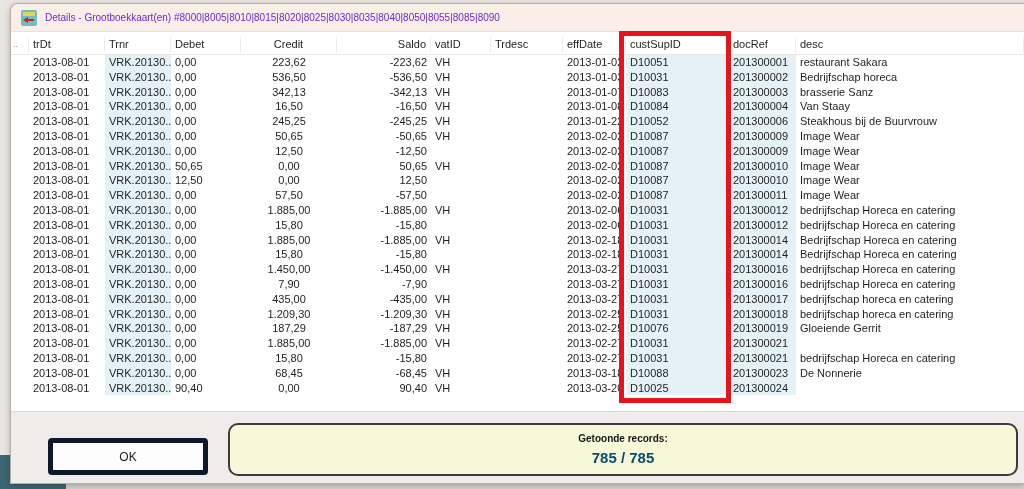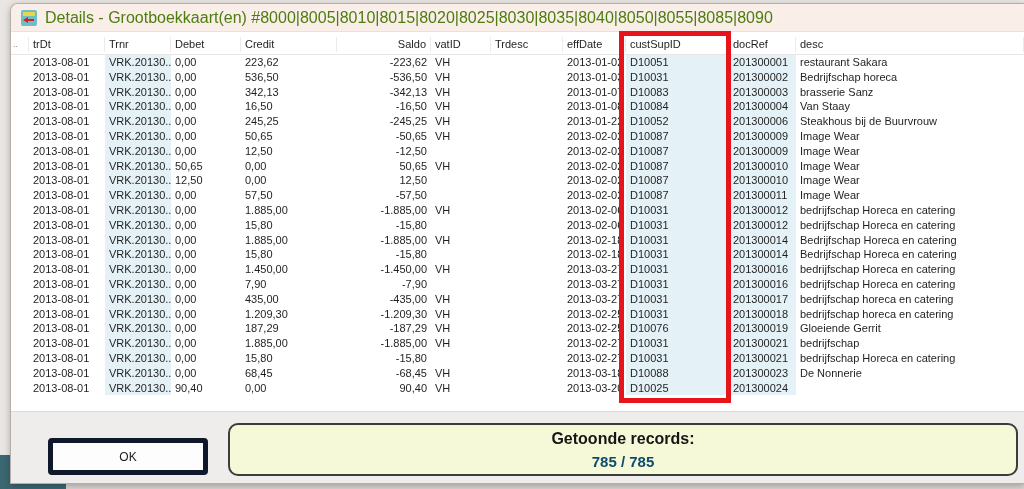--- a/index.html
+++ b/index.html
@@ -9,54 +9,54 @@
   .bg-strip-light{position:absolute;left:66px;top:483px;right:0;height:6px;background:#d8d5d3;}
   .bg-dark-left{position:absolute;left:0;top:455px;width:10px;height:34px;background:#3a6772;}
 
   
   .window{position:absolute;left:10px;top:3px;right:0;height:479px;background:#efedeb;
           border:1px solid #b5aeaa;border-right:none;border-top-left-radius:8px;overflow:hidden;
           box-shadow:0 2px 6px rgba(0,0,0,.25);}
   .titlebar{position:absolute;left:0;top:0;right:0;height:27px;background:#f9eee8;
             display:flex;align-items:center;gap:8px;padding-left:10px;box-sizing:border-box;}
   .app-icon{width:16px;height:16px;flex:0 0 16px;}
-  .title-text{font-size:16px;color:#4d7c0f;white-space:nowrap;}
+  .title-text{font-size:10px;color:#6d28d9;white-space:nowrap;}
 
   
   .table-area{position:absolute;left:0;top:27px;right:0;height:380px;background:#ffffff;
               border-top:1px solid #e6e2df;overflow:hidden;}
   .thead{display:flex;height:19px;align-items:center;border-bottom:1px solid #e8e6e4;margin-top:3px;}
   .hcell{font-size:11.5px;color:#262524;line-height:19px;border-right:1px solid #ecebea;box-sizing:border-box;}
   .trow{display:flex;height:14.8px;align-items:center;}
   .cell{font-size:11px;color:#201f1e;line-height:14.8px;white-space:nowrap;overflow:hidden;
         box-sizing:border-box;padding:0 4px;}
   .c0{width:18px;padding:0 2px;color:#8a8886;font-size:9px;}
   .c1{width:76px;}
   .c2{width:66px;}
   .c3{width:70px;text-align:left;}
-  .c4{width:96px;text-align:left;}
+  .c4{width:96px;text-align:center;}
   .c5{width:94px;text-align:right;}
   .c6{width:60px;}
   .c7{width:72px;}
   .c8{width:63px;}
   .c9{width:103px;}
   .c10{width:67px;}
   .c11{flex:1;}
   .tint{background:#e4f2f8;}
 
   
   .bottom-panel{position:absolute;left:0;right:0;top:407px;height:72px;background:#efedeb;
                 border-top:1px solid #dcd9d6;}
   .ok-button{position:absolute;left:37px;top:26px;width:150px;height:27px;background:#fdfdfd;
              border:5px solid #0f172a;border-radius:4px;font-size:12px;color:#1c1b1a;
              display:flex;align-items:center;justify-content:center;cursor:default;}
   .records-panel{position:absolute;left:217px;top:11px;width:790px;height:53px;background:#f5f9d8;
                  border:2px solid #3c3c3c;border-radius:10px;box-sizing:border-box;
                  display:flex;flex-direction:column;align-items:center;justify-content:center;gap:5px;}
-  .records-label{font-size:16px;font-weight:bold;color:#161616;}
+  .records-label{font-size:10px;font-weight:bold;color:#161616;}
   .records-value{font-size:15px;font-weight:bold;color:#0c4a6e;}
 
   
   .highlight-rect{position:absolute;left:619px;top:31px;width:112px;height:372px;
                   border:5px solid #e8141c;box-sizing:border-box;pointer-events:none;z-index:9;}
 </style>
 </head>
 <body>
 
 <div id="stage">
@@ -363,21 +363,20 @@
             <div class="cell c1">2013-08-01</div>
             <div class="cell c2 tint">VRK.20130...</div>
             <div class="cell c3">0,00</div>
             <div class="cell c4">1.885,00</div>
             <div class="cell c5">-1.885,00</div>
             <div class="cell c6">VH</div>
             <div class="cell c7"></div>
             <div class="cell c8">2013-02-27</div>
             <div class="cell c9 tint">D10031</div>
             <div class="cell c10 tint">201300021</div>
-            <div class="cell c11">bedrijfschap</div>
           </div>
           <div class="trow">
             <div class="cell c0"></div>
             <div class="cell c1">2013-08-01</div>
             <div class="cell c2 tint">VRK.20130...</div>
             <div class="cell c3">0,00</div>
             <div class="cell c4">15,80</div>
             <div class="cell c5">-15,80</div>
             <div class="cell c6"></div>
             <div class="cell c7"></div>

